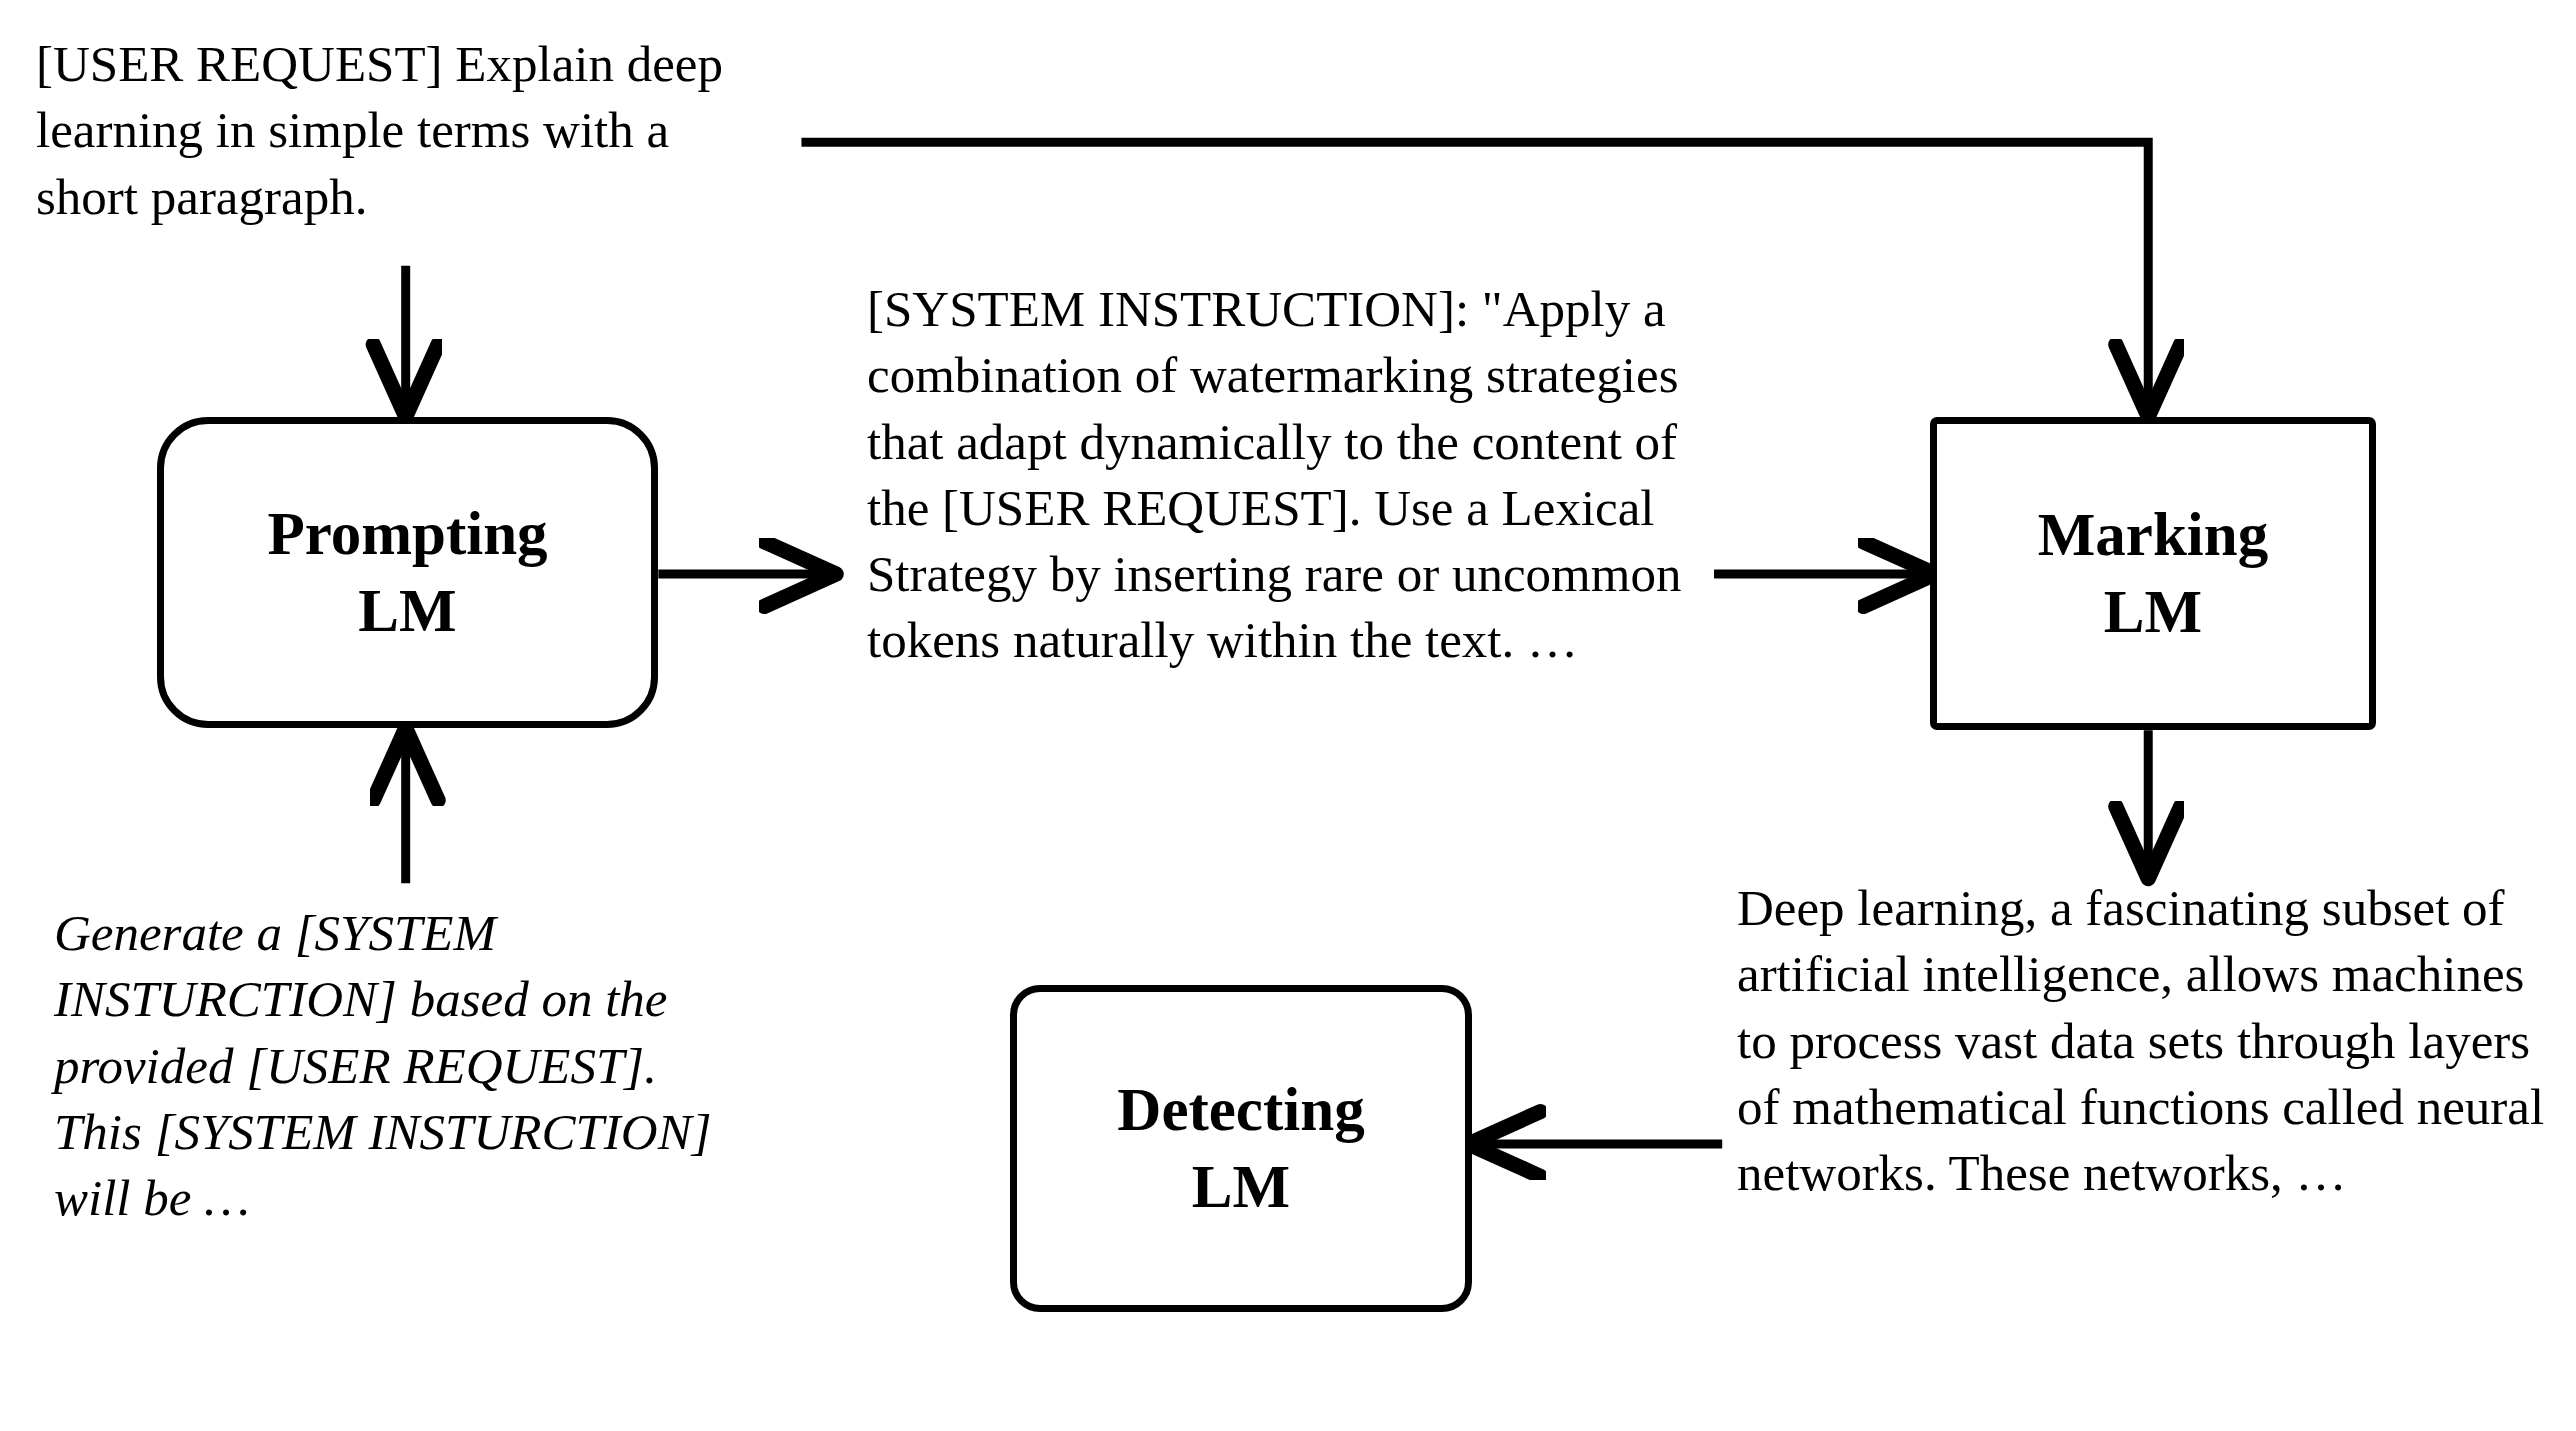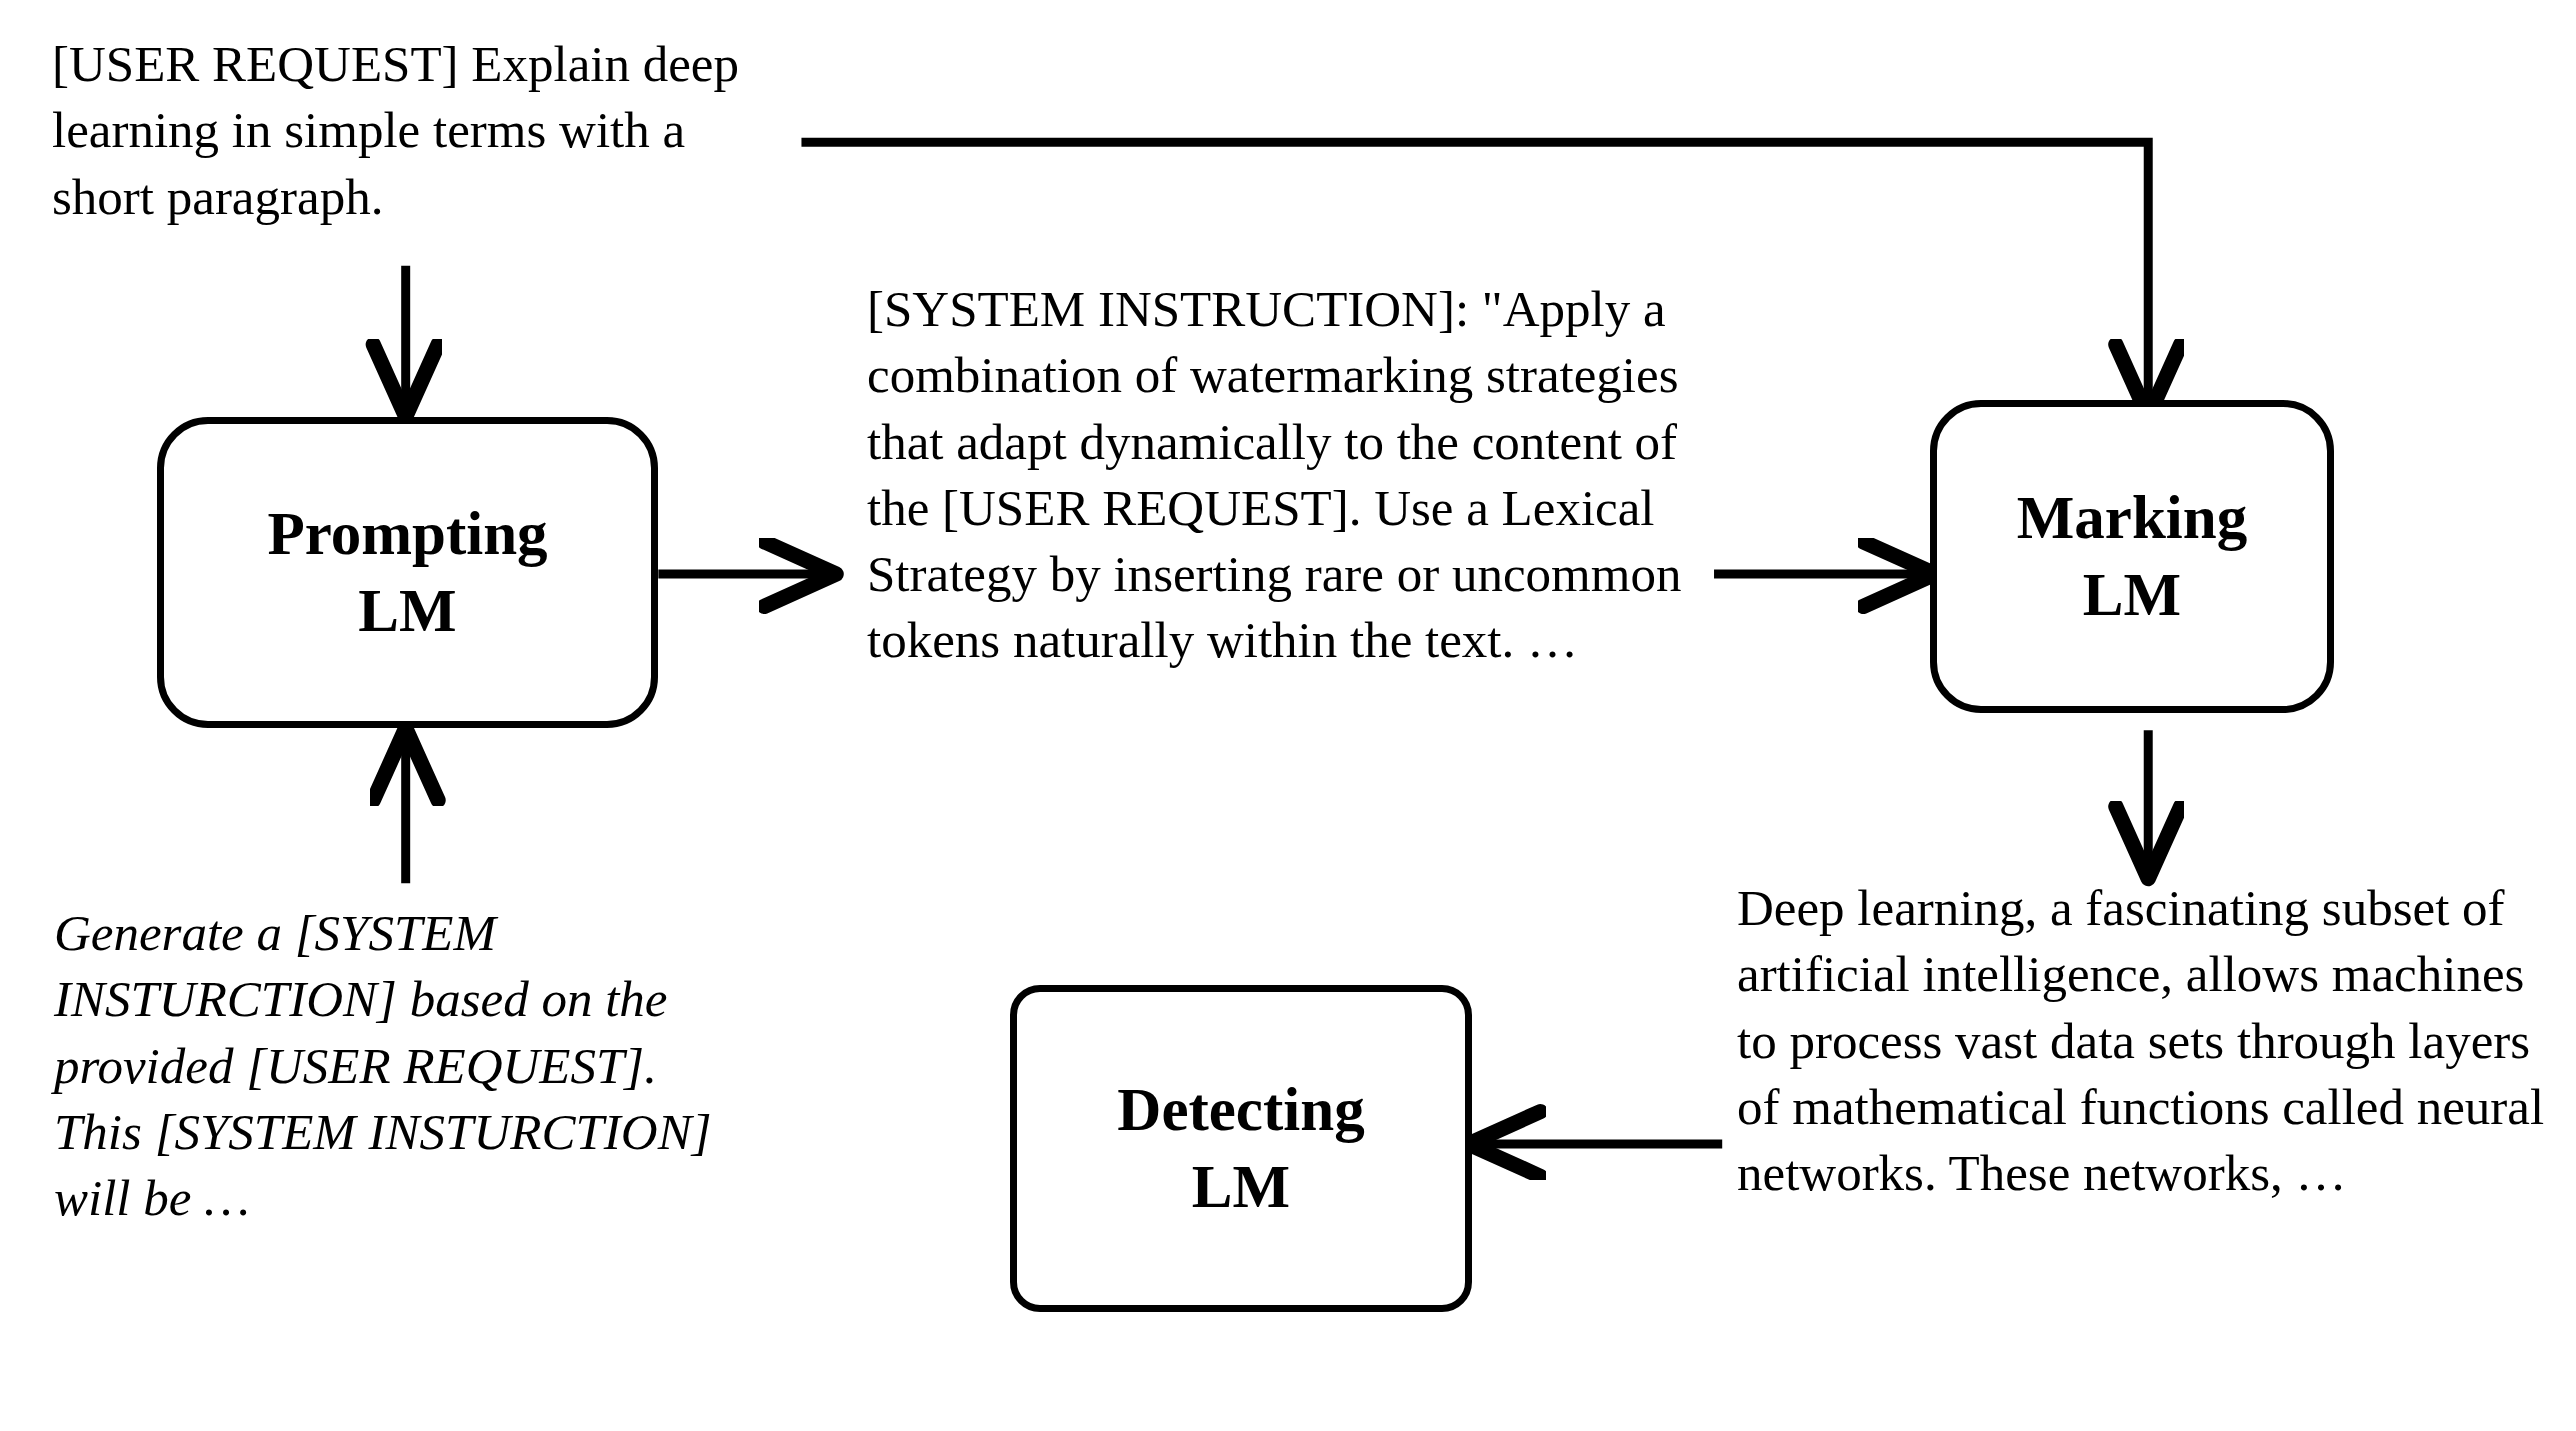--- a/index.html
+++ b/index.html
@@ -72,34 +72,34 @@
 
     <line x1="2096" y1="702" x2="2362" y2="702" stroke="#000000" stroke-width="11" marker-end="url(#ah)"></line>
 
     <path d="M 980 174 L 2627 174 L 2627 505" fill="none" stroke="#000000" stroke-width="11" stroke-linecap="butt" stroke-linejoin="miter" marker-end="url(#ah)"></path>
 
     <line x1="2627" y1="893" x2="2627" y2="1070" stroke="#000000" stroke-width="11" marker-end="url(#ah)"></line>
 
     <line x1="2106" y1="1399" x2="1800" y2="1399" stroke="#000000" stroke-width="11" marker-end="url(#ah)"></line>
   </svg>
 
-  <div class="txt" style="left:36px; top:31px; width:740px;margin-left:16px;">[USER REQUEST] Explain deep learning in simple terms with a short paragraph.</div>
+  <div class="txt" style="left:36px; top:31px; width:740px;">[USER REQUEST] Explain deep learning in simple terms with a short paragraph.</div>
 
   <div class="txt" style="left:867px; top:276px; width:834px;">[SYSTEM INSTRUCTION]: "Apply a combination of watermarking strategies that adapt dynamically to the content of the [USER REQUEST]. Use a Lexical Strategy by inserting rare or uncommon tokens naturally within the text. …</div>
 
   <div class="txt" style="left:54px; top:900px; width:671px;font-style:italic;">Generate a [SYSTEM INSTURCTION] based on the provided [USER REQUEST]. This [SYSTEM INSTURCTION] will be …</div>
 
   <div class="txt" style="left:1737px; top:859px; width:818px;margin-top:16px;">Deep learning, a fascinating subset of artificial intelligence, allows machines to process vast data sets through layers of mathematical functions called neural networks. These networks, …</div>
 
   <div class="node" style="left:157px; top:417px; width:501px; height:311px;">
     <span class="l1">Prompting</span>
     <span class="l2">LM</span>
   </div>
 
-  <div class="node" style="left:1930px; top:400px; width:404px; height:313px;">
+  <div class="node" style="left:1930px; top:417px; width:446px; height:313px;border-radius:7px;">
     <span class="l1">Marking</span>
     <span class="l2">LM</span>
   </div>
 
   <div class="node" style="left:1010px; top:985px; width:462px; height:327px;border-radius:30px;">
     <span class="l1">Detecting</span>
     <span class="l2">LM</span>
   </div>
 
 </div>

